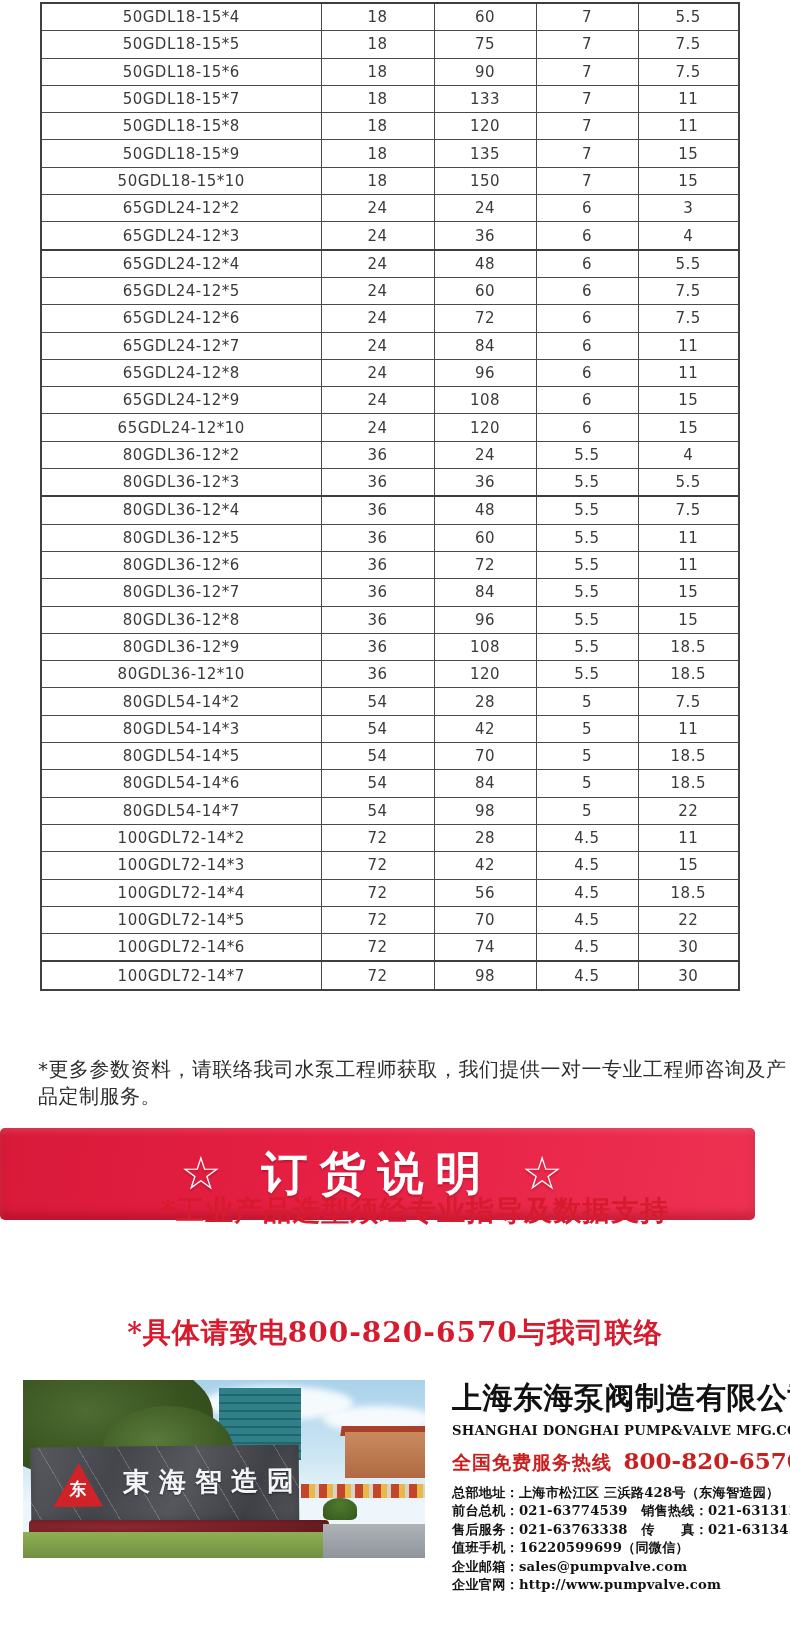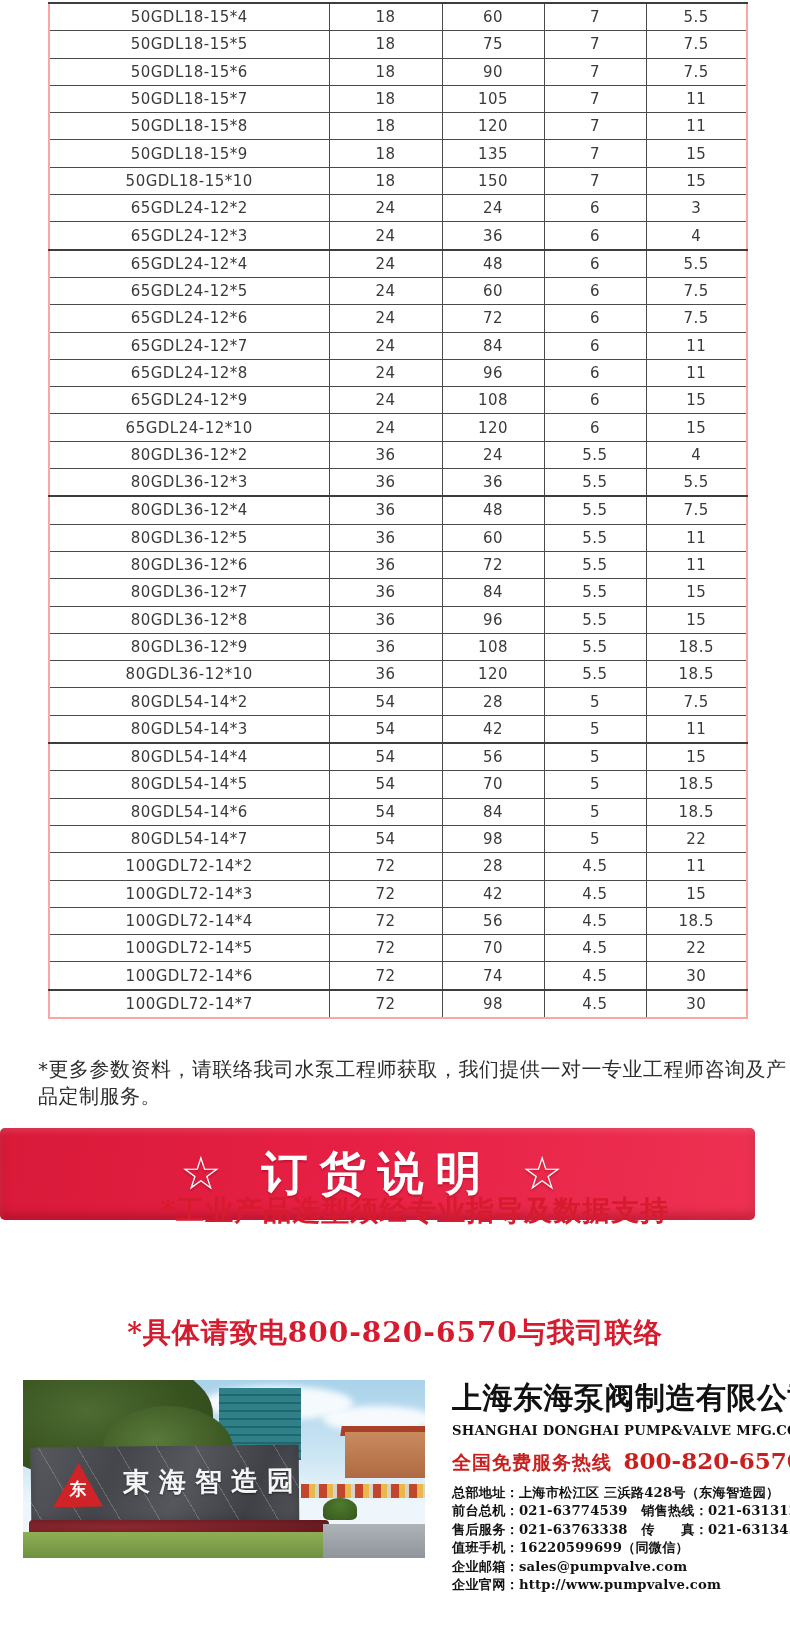--- a/index.html
+++ b/index.html
@@ -4,21 +4,21 @@
 <style>
   html,body{margin:0;padding:0;background:#ffffff;}
   .page{position:relative;width:790px;height:1629px;background:#fff;overflow:hidden;
         font-family:"DejaVu Sans","Liberation Sans",sans-serif;}
 
   
   .spec-table{position:absolute;left:40px;top:2px;width:698px;border-collapse:collapse;
               table-layout:fixed;}
   .spec-table td{border:1px solid #4a4a4a;height:26.3px;text-align:center;vertical-align:middle;
                  font-size:15px;color:#3a3a3a;padding:0;letter-spacing:.5px;}
-  .spec-table{border:2px solid #fca5a5;margin-left:8px;}
+  .spec-table{border:2px solid #404040;}
   .spec-table tr.thick-top td{border-top:2.5px solid #3d3d3d;}
   .col-model{width:280px;}
   .col-a{width:113px;} .col-b{width:102px;} .col-c{width:102px;} .col-d{width:101px;}
 
   
   .note{position:absolute;left:38px;top:1056px;font-size:20px;color:#2e2e2e;letter-spacing:.5px;}
 
   
   .banner{position:absolute;left:0;top:1128px;width:755px;height:92px;border-radius:5px;
           background:linear-gradient(100deg,#d91a39 0%,#e62044 45%,#ee3152 100%);
@@ -117,21 +117,21 @@
         <tr>
           <td>50GDL18-15*6</td>
           <td>18</td>
           <td>90</td>
           <td>7</td>
           <td>7.5</td>
         </tr>
         <tr>
           <td>50GDL18-15*7</td>
           <td>18</td>
-          <td>105</td>
+          <td>133</td>
           <td>7</td>
           <td>11</td>
         </tr>
         <tr>
           <td>50GDL18-15*8</td>
           <td>18</td>
           <td>120</td>
           <td>7</td>
           <td>11</td>
         </tr>
@@ -281,27 +281,20 @@
           <td>28</td>
           <td>5</td>
           <td>7.5</td>
         </tr>
         <tr>
           <td>80GDL54-14*3</td>
           <td>54</td>
           <td>42</td>
           <td>5</td>
           <td>11</td>
-        </tr>
-        <tr class="thick-top">
-          <td>80GDL54-14*4</td>
-          <td>54</td>
-          <td>56</td>
-          <td>5</td>
-          <td>15</td>
         </tr>
         <tr>
           <td>80GDL54-14*5</td>
           <td>54</td>
           <td>70</td>
           <td>5</td>
           <td>18.5</td>
         </tr>
         <tr>
           <td>80GDL54-14*6</td>

